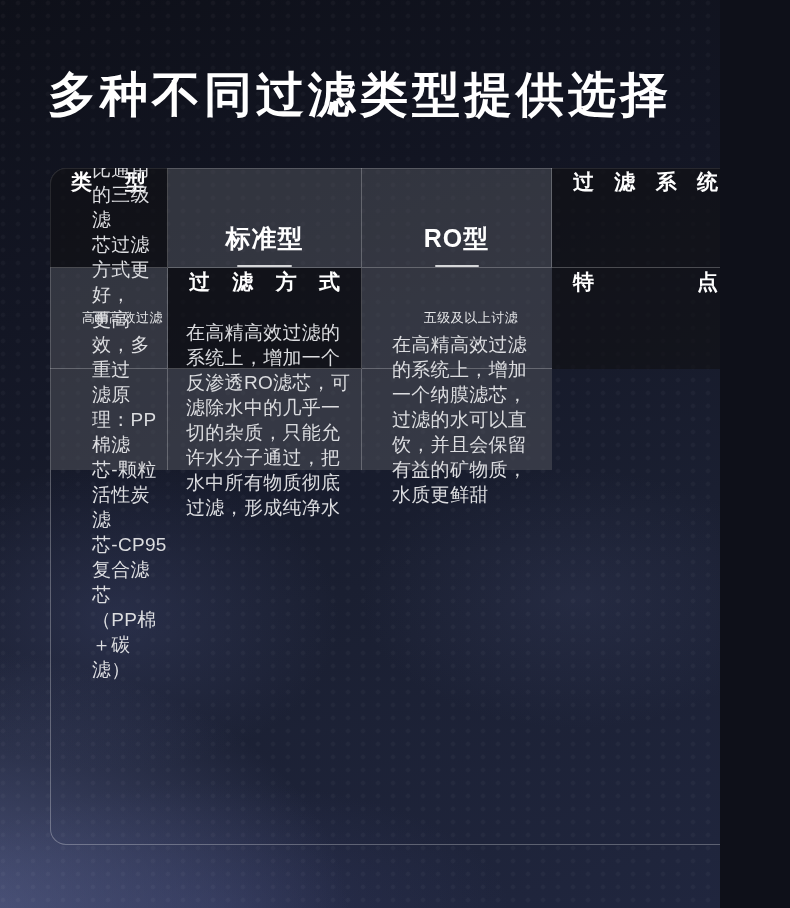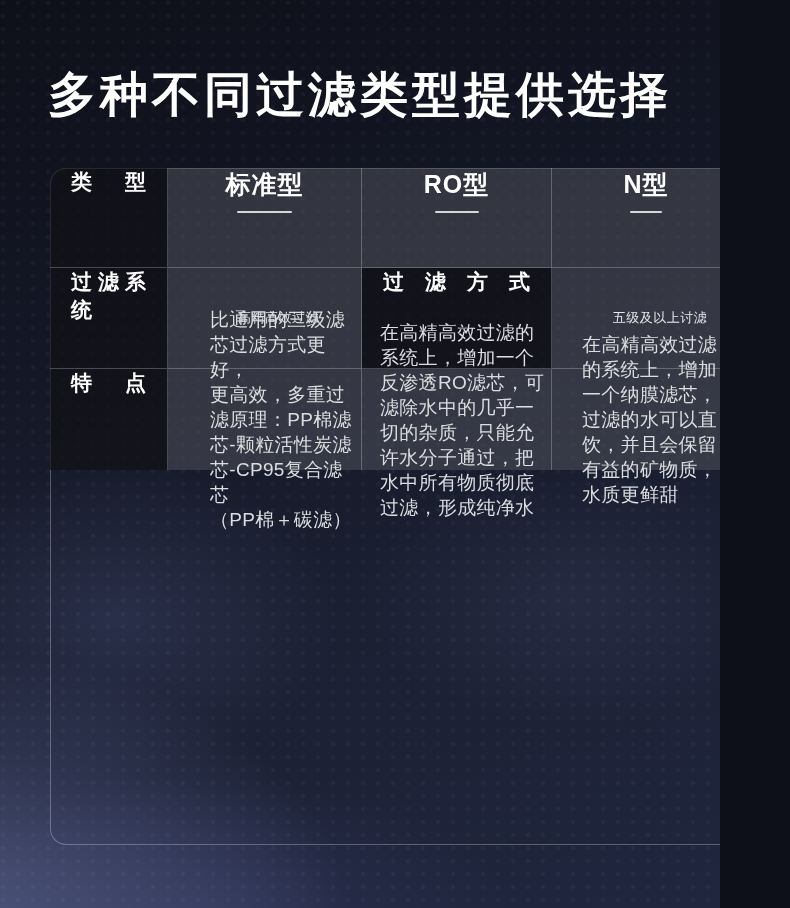--- a/index.html
+++ b/index.html
@@ -69,21 +69,21 @@
     display: block;
     width: 100%;
     padding: 0 21px;
     text-align: justify;
     text-align-last: justify;
   }
 
   .head-cell {
     background: rgba(92,94,99,0.45);
     display: flex; flex-direction: column;
-    align-items: center; justify-content: flex-start;
+    align-items: center; justify-content: flex-end;
     color: #ffffff;
     font-weight: bold;
     font-size: 25px;
     letter-spacing: 1px;
   }
   .head-underline {
     height: 2px;
     background: #d6d7d9;
     border-radius: 1px;
     margin-top: 10px;
@@ -129,24 +129,20 @@
       <span class="justify">类型</span>
     </div>
     <div class="cell head-cell br bb">
       <span>标准型</span>
       <div class="head-underline u0"></div>
     </div>
     <div class="cell head-cell br bb">
       <span>RO型</span>
       <div class="head-underline u1"></div>
     </div>
-    <div class="cell head-cell bb">
-      <span>N型</span>
-      <div class="head-underline u2"></div>
-    </div>
 
     <div class="cell label-cell br bb">
       <span class="justify">过滤系统</span>
     </div>
     <div class="cell data-cell br bb">高精高效过滤</div>
 
     <div class="cell label-cell br bb">
       <span class="justify">过滤方式</span>
     </div>
     <div class="cell data-cell bb">五级及以上讨滤</div>

